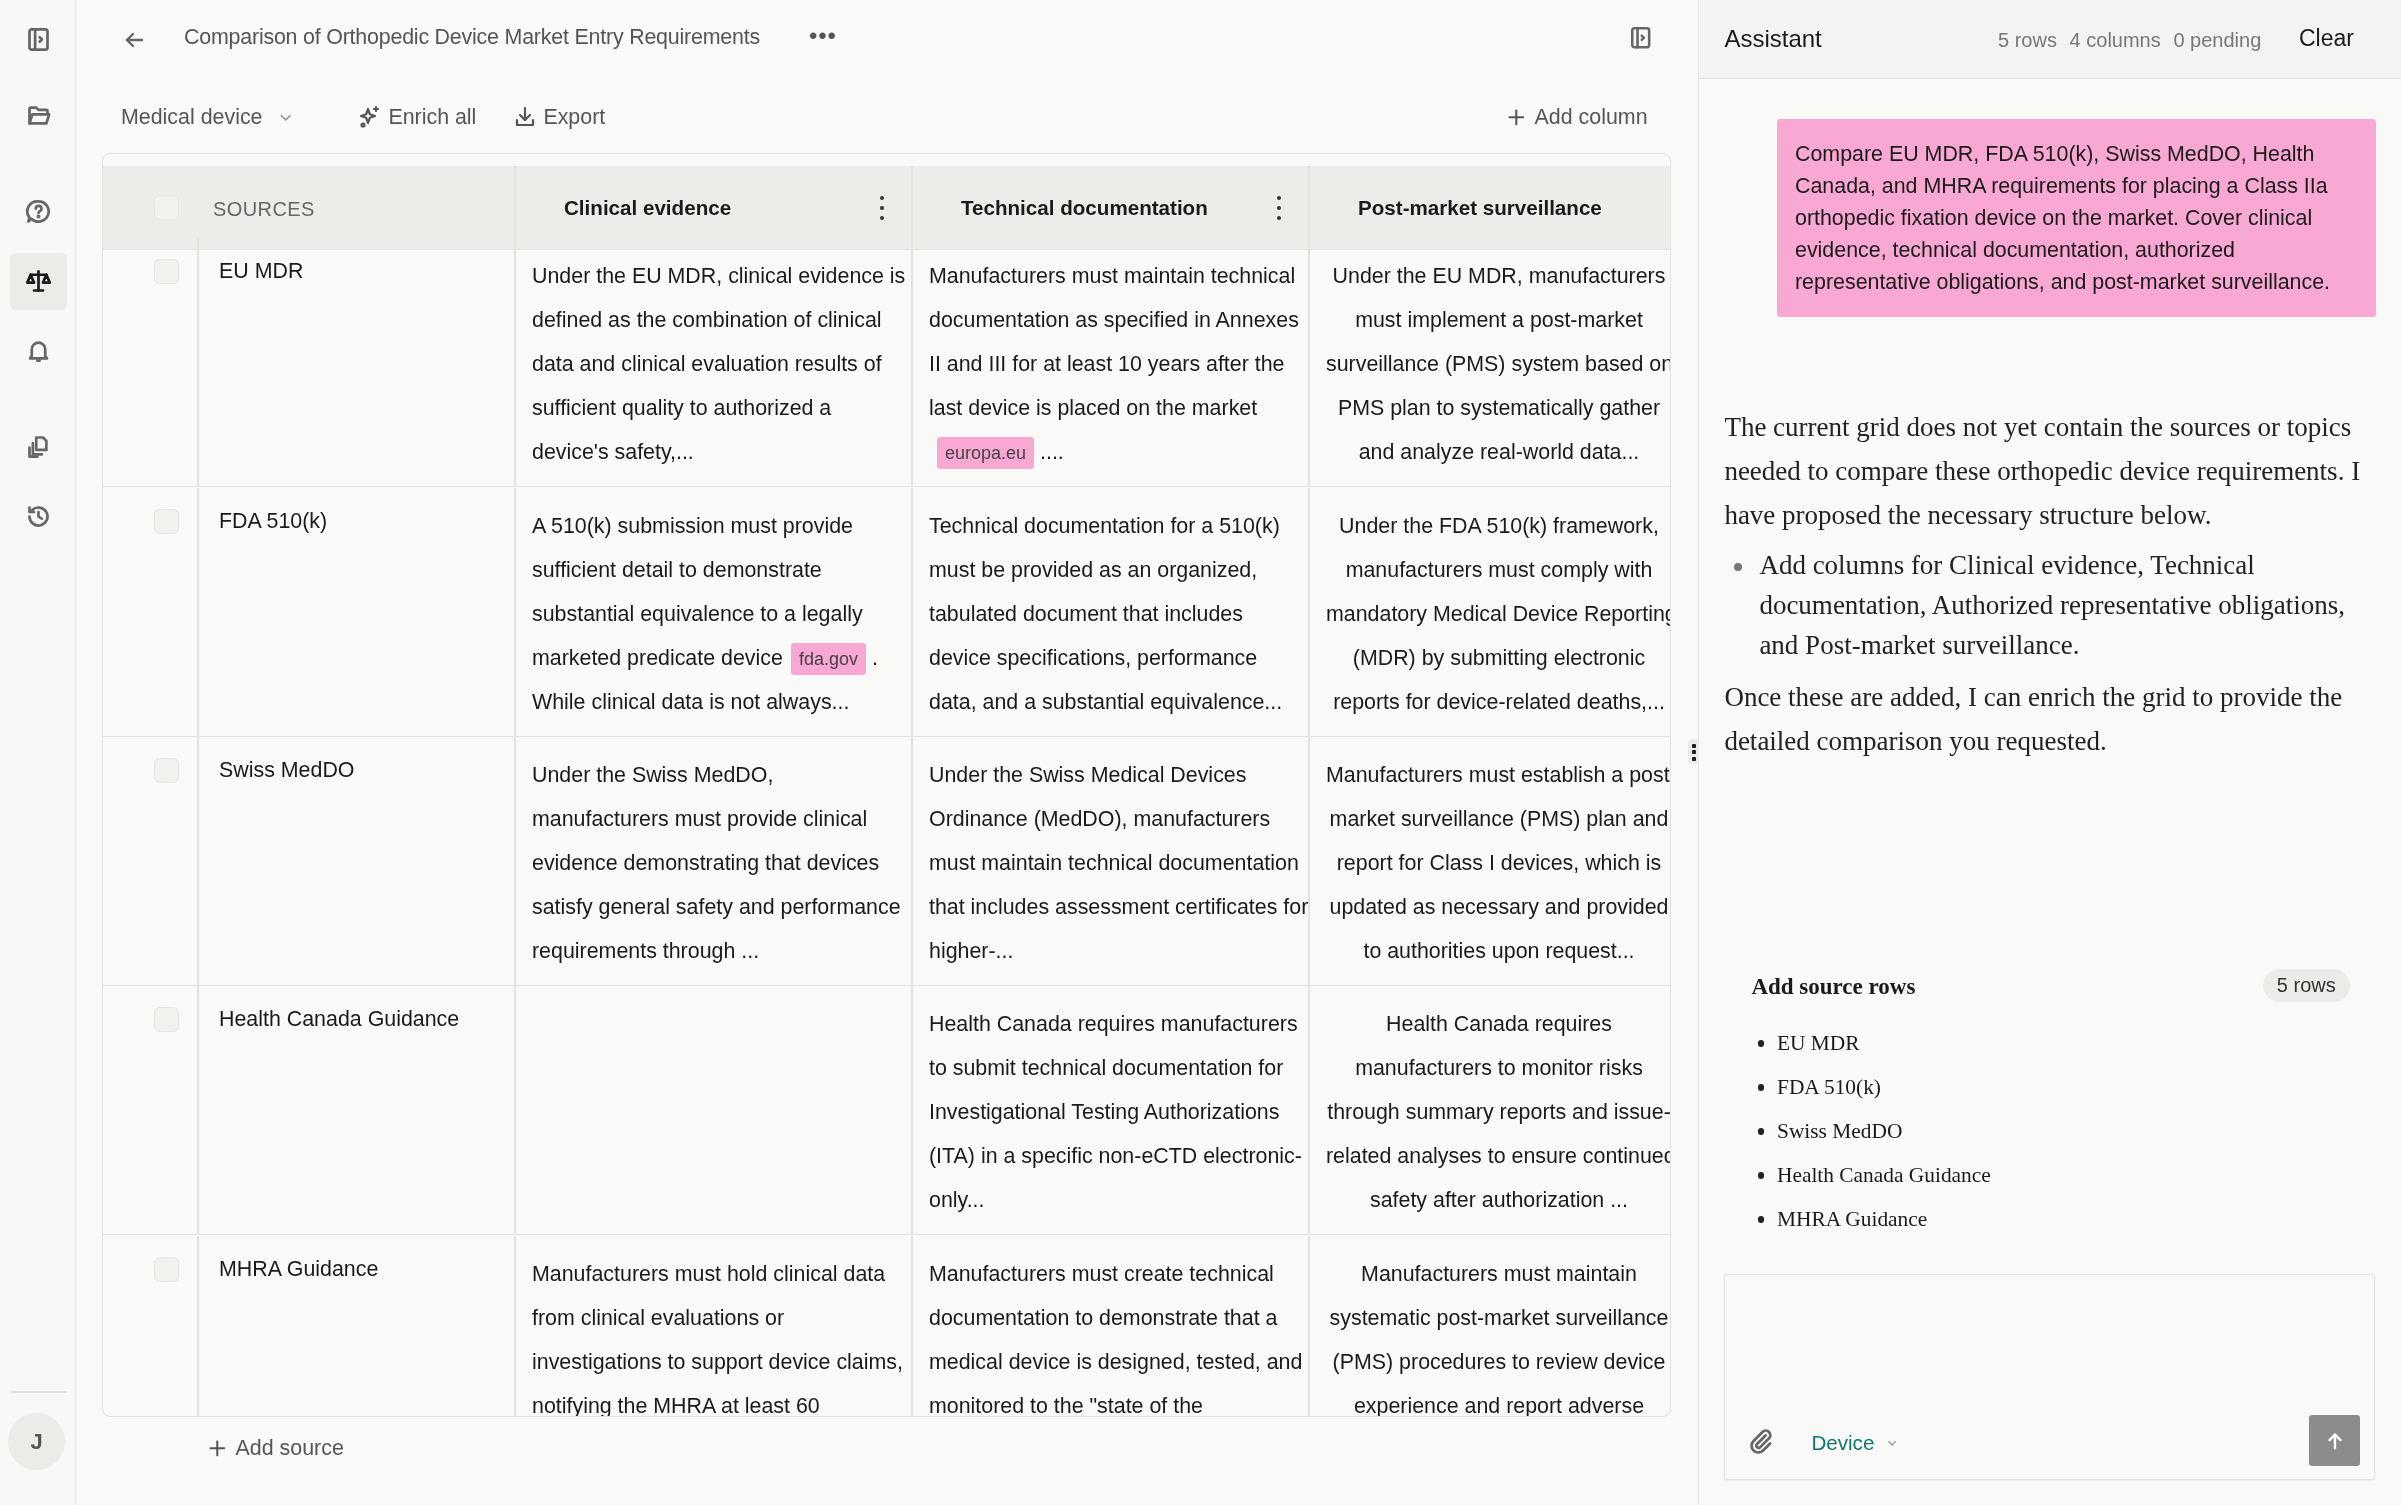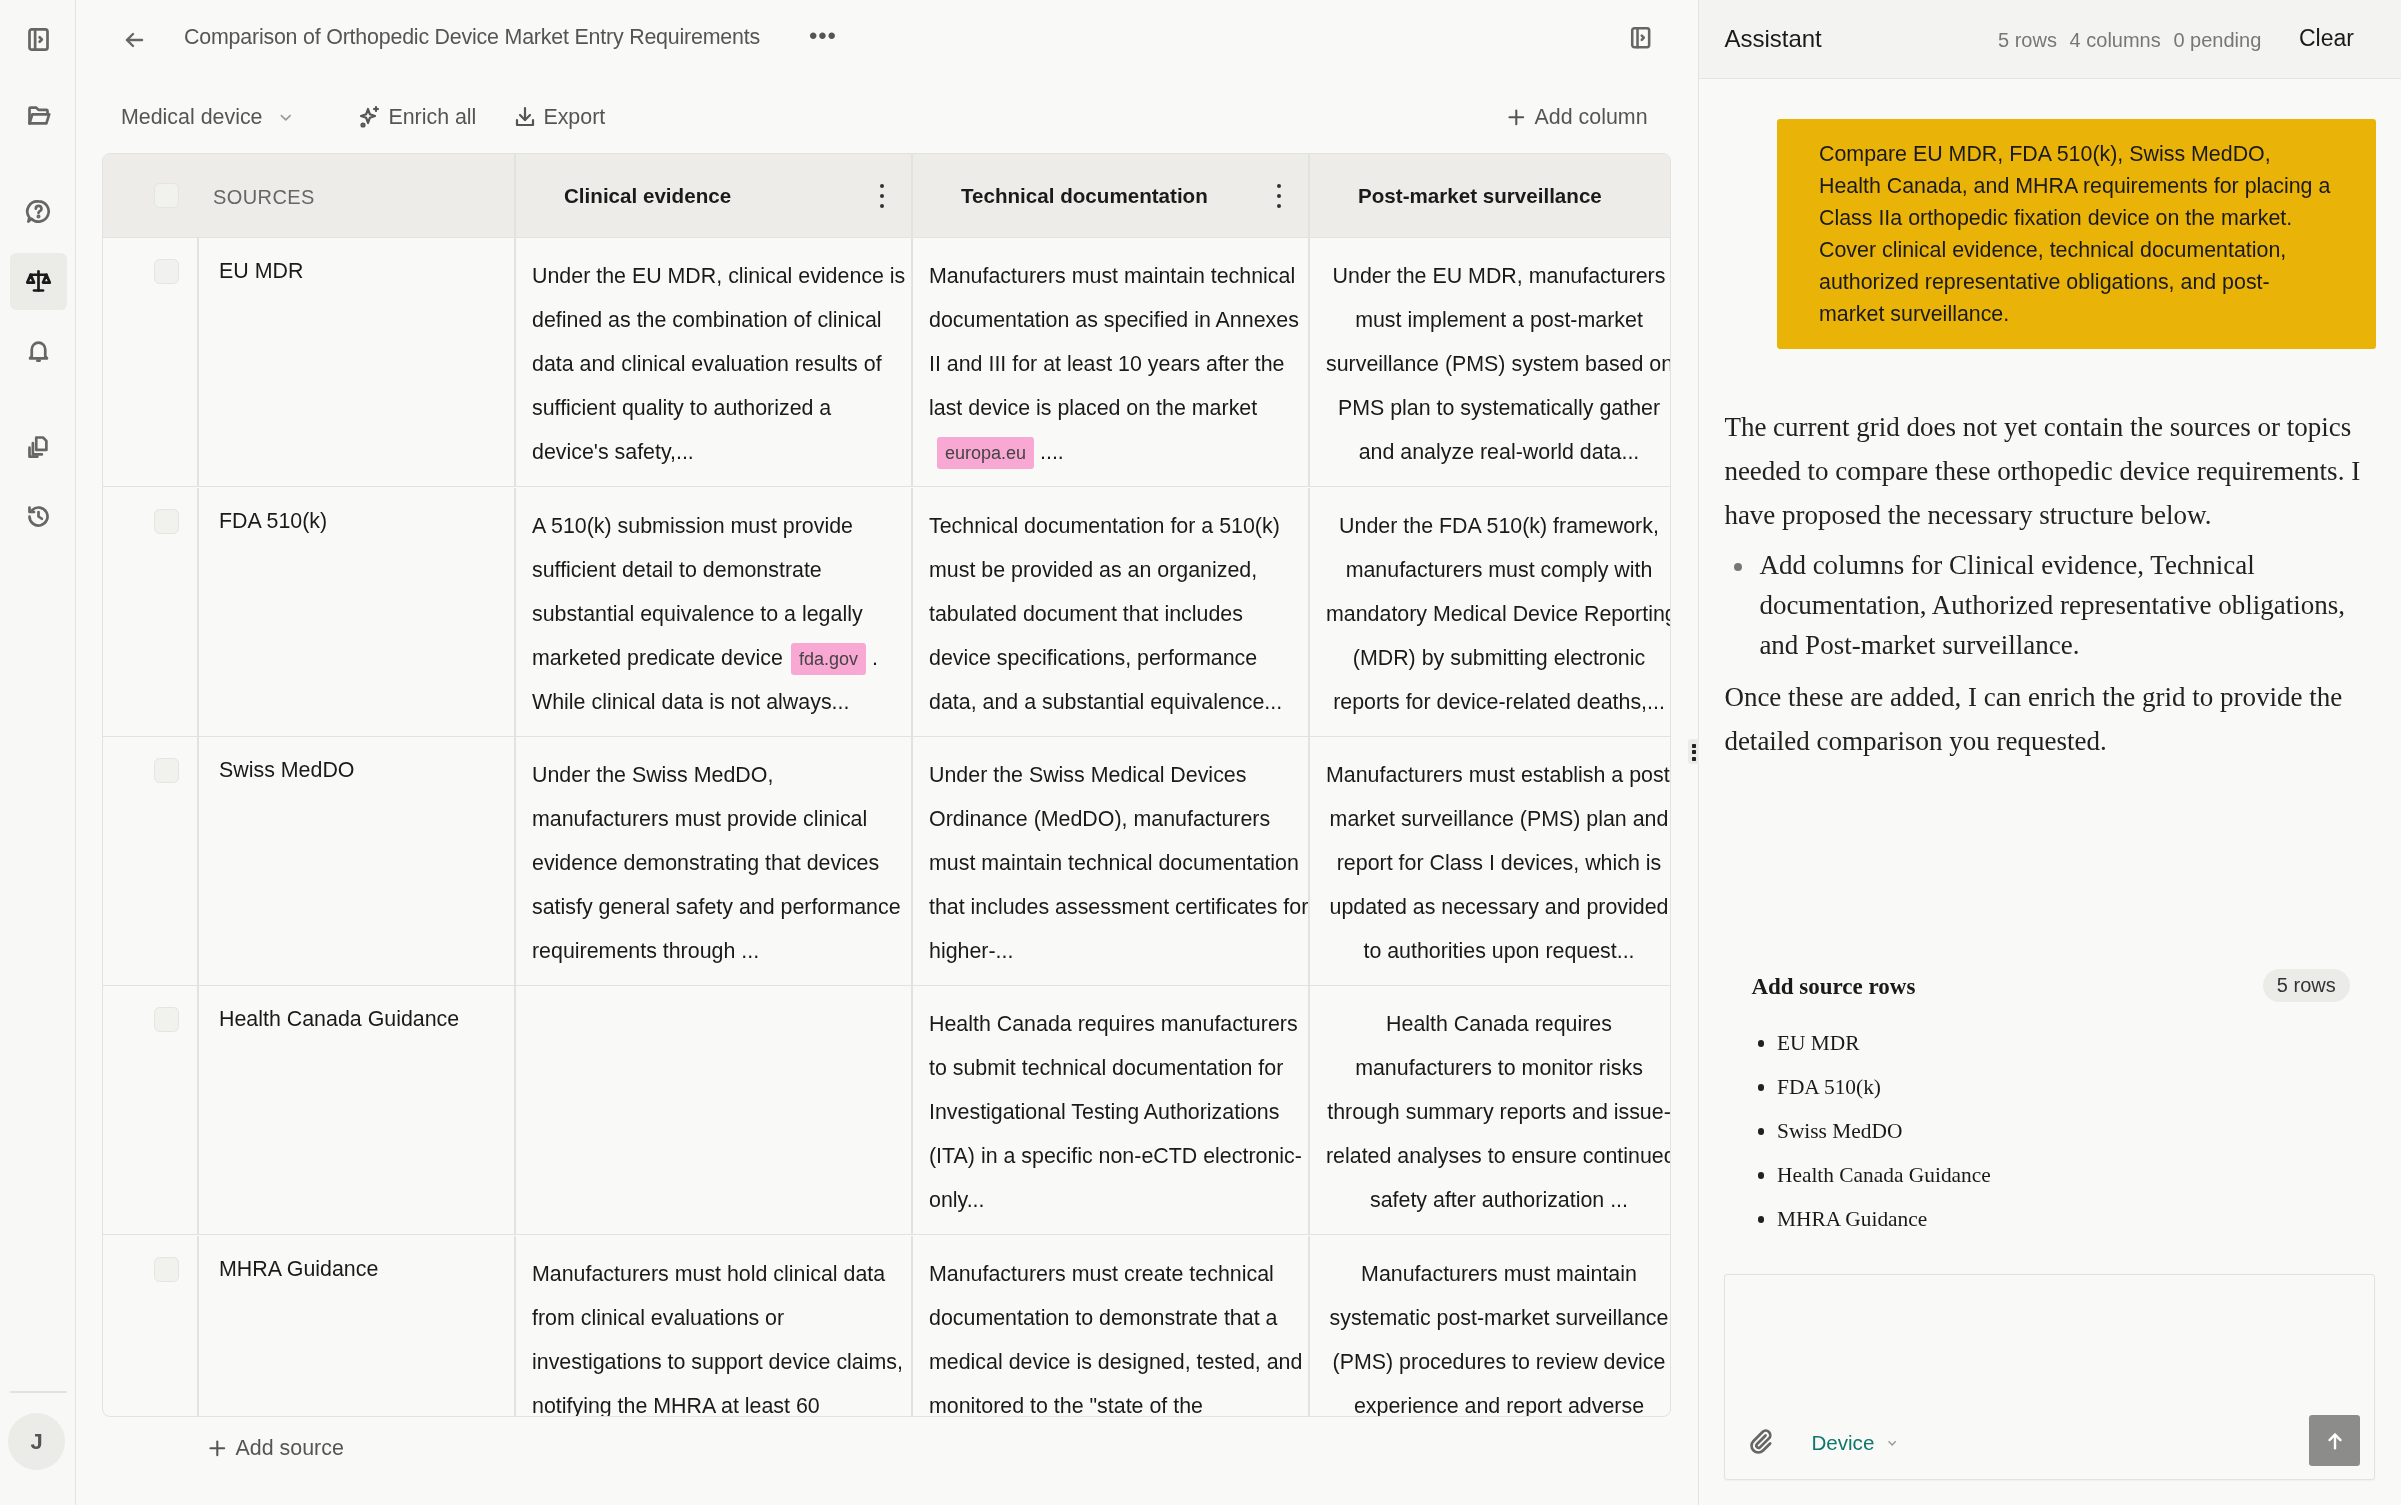--- a/index.html
+++ b/index.html
@@ -25,21 +25,21 @@
   .panel-toggle { position: absolute; left: 1550px; top: 25.4px; width: 29px; height: 29px; }
   .panel-toggle svg { width: 25.4px; height: 25.4px; stroke: #666; fill: none; stroke-width: 2.4; stroke-linejoin: round; stroke-linecap: round; }
 
   .toolbar { position: absolute; left: 0; top: 95px; width: 100%; height: 44px; }
   .tb-item { position: absolute; top: 6.4px; height: 32px; display: flex; align-items: center; font-size: 21.4px; color: #555; }
   .tb-item svg { width: 24px; height: 24px; stroke: #555; fill: none; stroke-width: 2.2; stroke-linecap: round; stroke-linejoin: round; margin-right: 6.4px; }
   .chev { width: 17.5px !important; height: 17.5px !important; stroke: #999 !important; margin-left: 14.3px; margin-right: 0 !important; }
 
   
   .grid { position: absolute; left: 24px; top: 153px; width: 1569px; height: 1264px; border: 1.6px solid #e2e2df; border-radius: 8px; overflow: hidden; background: #f9f9f7; }
-  .grid-head { position: absolute; left: 0; top: 0; width: 100%; height: 84px; background: #edece9; border-bottom: 1.6px solid #e2e2df; }
+  .grid-head { position: absolute; left: 0; top: 12px; width: 100%; height: 84px; background: #edece9; border-bottom: 1.6px solid #e2e2df; }
   .col-sep { position: absolute; top: 0; width: 1.6px; height: 100%; background: #e2e2df; }
   .checkbox { position: absolute; width: 25.4px; height: 25.4px; border: 1.6px solid #e4e4e1; border-radius: 5.6px; background: #f1f1ee; }
   .head-label { position: absolute; top: 30px; font-size: 20.6px; font-weight: bold; color: #1a1a1a; }
   .sources-label { position: absolute; left: 110px; top: 32px; font-size: 20px; color: #666; letter-spacing: 0.4px; }
   .kebab { position: absolute; top: 30px; width: 8px; height: 24px; display: flex; flex-direction: column; justify-content: space-between; align-items: center; }
   .kebab i { display: block; width: 4px; height: 4px; border-radius: 50%; background: #333; }
 
   .row { position: absolute; left: 0; width: 100%; height: 249px; border-bottom: 1.6px solid #e2e2df; }
   .row .checkbox { left: 51px; top: 20.6px; }
   .source-name { position: absolute; left: 116px; top: 20.6px; font-size: 21.4px; color: #1a1a1a; }
@@ -57,21 +57,21 @@
   .splitter-handle { position: absolute; left: 1688px; top: 739px; width: 20.6px; height: 25.4px; background: #ebebe8; border-radius: 3.2px; display: grid; grid-template-columns: 4.8px 4.8px; gap: 2.4px 3.2px; padding: 4.8px 4.8px; justify-content: center; }
   .splitter-handle i { display: block; width: 4px; height: 4px; background: #222; border-radius: 0.8px; }
 
   
   .assistant { position: absolute; left: 1699px; top: 0; width: 702px; height: 1506px; background: #f9f9f7; }
   .asst-head { position: absolute; left: 0; top: 0; width: 100%; height: 79px; background: #f3f3f1; border-bottom: 1.6px solid #e4e4e1; }
   .asst-title { position: absolute; left: 25.4px; top: 25.4px; font-size: 24px; color: #1a1a1a; }
   .asst-stats { position: absolute; left: 299px; top: 29px; font-size: 20px; color: #777; display: flex; gap: 12.7px; }
   .asst-clear { position: absolute; left: 600px; top: 25.4px; font-size: 23px; color: #1a1a1a; }
 
-  .user-bubble { position: absolute; left: 78px; top: 119px; width: 599px; background: #eab308; border-radius: 3.2px; padding: 19px 42px; font-size: 21.4px; line-height: 32px; color: #1a1a1a; }
+  .user-bubble { position: absolute; left: 78px; top: 119px; width: 599px; background: #f9a8d4; border-radius: 3.2px; padding: 19px 18px; font-size: 21.4px; line-height: 32px; color: #1a1a1a; }
 
   .reply { position: absolute; left: 25.4px; top: 405px; width: 651px; font-family: "Liberation Serif", "DejaVu Serif", serif; font-size: 27px; line-height: 44px; color: #222; }
   .reply ul { list-style: none; margin: 8px 0 9.5px 0; }
   .reply li { position: relative; padding-left: 35px; line-height: 40px; margin-bottom: 8px; }
   .reply li::before { content: ""; position: absolute; left: 9.5px; top: 17.5px; width: 8px; height: 8px; border-radius: 50%; background: #777; }
 
   .proposal { position: absolute; left: 25.4px; top: 953px; width: 651px; }
   .prop-title { position: absolute; left: 27px; top: 20.6px; font-family: "Liberation Serif", "DejaVu Serif", serif; font-weight: bold; font-size: 23px; color: #1a1a1a; }
   .prop-badge { position: absolute; right: 25.4px; top: 16px; background: #ebebe8; border-radius: 17.5px; padding: 4.8px 14.3px; font-size: 20px; color: #333; }
   .prop-list { position: absolute; left: 32px; top: 73px; list-style: none; font-family: "Liberation Serif", "DejaVu Serif", serif; font-size: 21.4px; color: #1a1a1a; }

